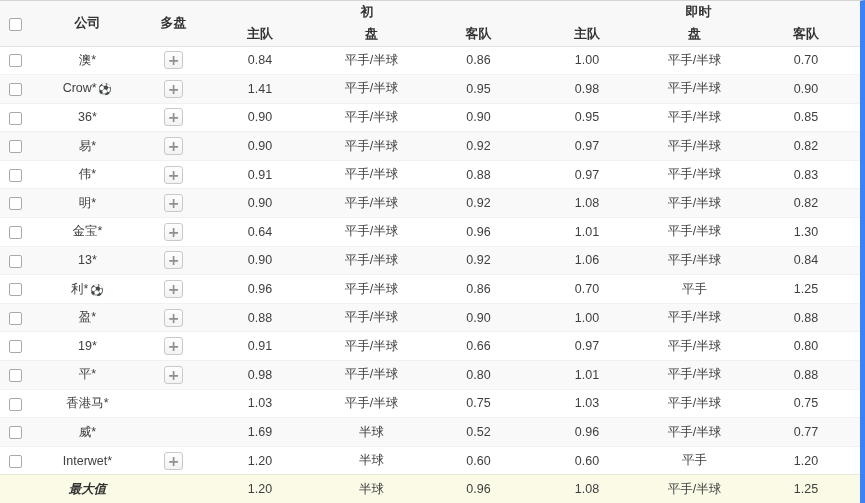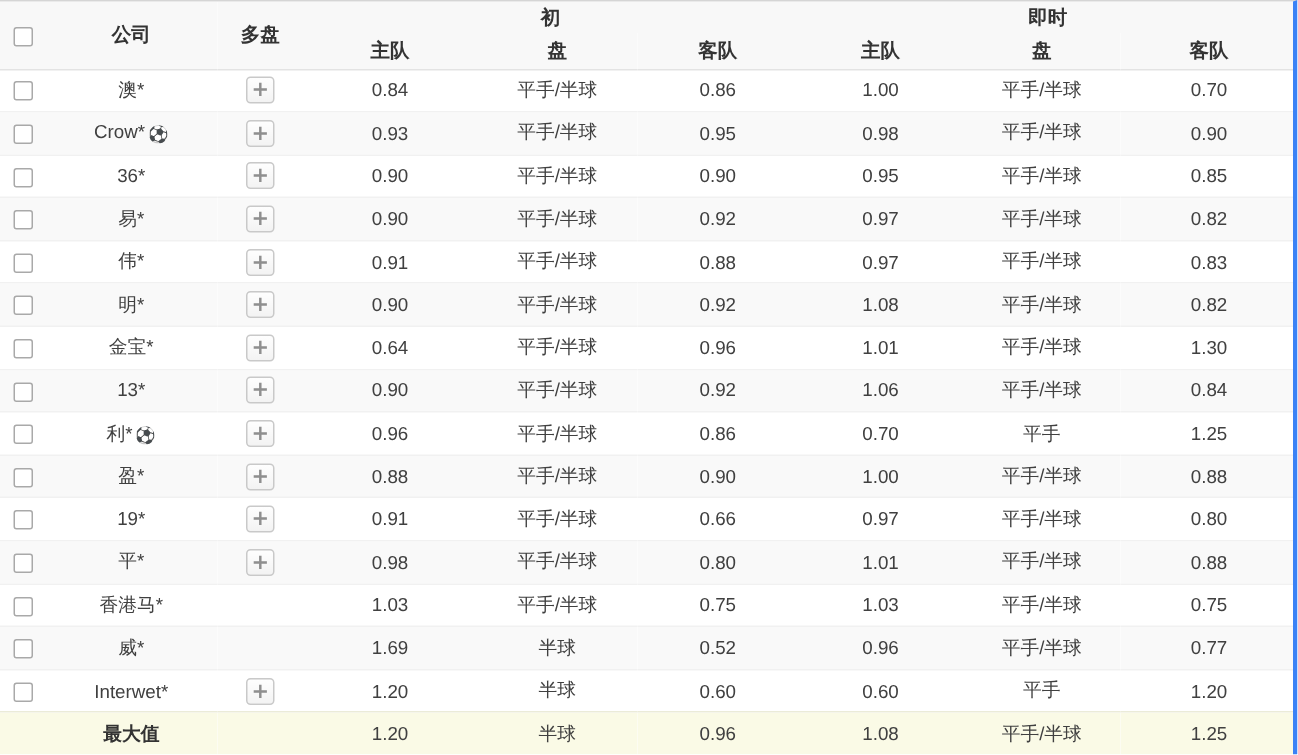--- a/index.html
+++ b/index.html
@@ -1,20 +1,20 @@
 <!DOCTYPE html>
 <html><head>
 <meta charset="utf-8">
 <style>
   * { box-sizing: border-box; }
   html,body { margin:0; padding:0; background:#fff; }
   body { font-family:"Liberation Sans","DejaVu Sans",sans-serif; }
   .wrap {
     width:865px; height:503px; overflow:hidden; background:#fff;
-    border-top:1px solid #d5d5d5; border-right:3px solid #3b82f6;
+    border-top:1px solid #d5d5d5; border-right:5px solid #3b82f6;
   }
   table { border-collapse:collapse; table-layout:fixed; width:865px; }
   th, td { padding:0; text-align:center; vertical-align:middle; overflow:hidden; white-space:nowrap; }
 
   thead tr.h1 th { height:21px; }
   thead tr.h2 th { height:24px; }
   thead th {
     background:#f8f8f8; color:#333; font-size:13px; font-weight:bold;
   }
   thead tr.h2 th { border-bottom:1px solid #e3e3e3;margin-top:17px; }
@@ -24,21 +24,21 @@
     height:28.6px; font-size:12.5px; color:#404040;
     border-top:1px solid #f1f1f1;
   }
   tbody tr:first-child td { border-top:none; }
   tbody tr:nth-child(even) td { background:#f9f9f9; }
 
   tfoot td {
     height:28.5px; font-size:12.5px; color:#404040;
     background:#fafae6; border-top:1px solid #ebebd8;
   }
-  .max-label { font-weight:bold; color:#333; }
+  .max-label { font-weight:bold; color:#333;font-style:italic; }
 
   .checkbox {
     display:inline-block; width:13px; height:13px;
     border:1px solid #a9a9a9; border-radius:2px; background:#fff;
     vertical-align:middle; cursor:pointer;
   }
   .plus-btn {
     display:inline-flex; align-items:center; justify-content:center;
     width:19px; height:18px; padding:0;
     border:1px solid #c9c9c9; border-radius:3px;
@@ -95,21 +95,21 @@
     <td>1.00</td>
     <td>平手/半球</td>
     <td>0.70</td>
   </tr>
         <tr>
     <td><span class="checkbox"></span></td>
     <td><span class="company-name">Crow*</span><span class="ball-icon">⚽</span></td>
     <td><button class="plus-btn">
               <span class="plus-glyph">+</span>
             </button></td>
-    <td>0.93</td>
+    <td>1.41</td>
     <td>平手/半球</td>
     <td>0.95</td>
     <td>0.98</td>
     <td>平手/半球</td>
     <td>0.90</td>
   </tr>
         <tr>
     <td><span class="checkbox"></span></td>
     <td><span class="company-name">36*</span></td>
     <td><button class="plus-btn">

